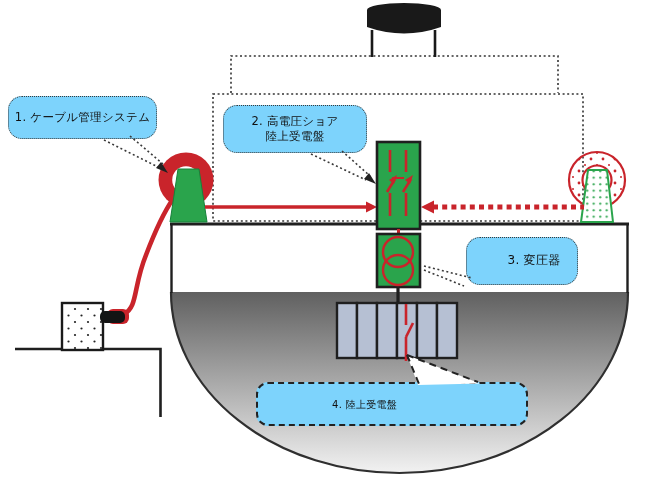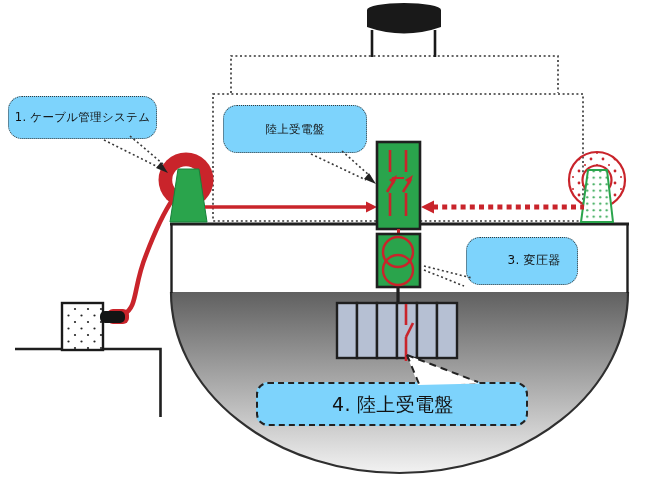--- a/index.html
+++ b/index.html
@@ -15,21 +15,21 @@
     border-radius:14px;box-sizing:border-box;display:flex;flex-direction:column;
     align-items:center;justify-content:center;text-align:center;
     font-size:11.5px;line-height:1.3;letter-spacing:.3px;color:#111;
   }
   #b1{left:8px;top:96px;width:149px;height:43px;}
   #b2{left:223px;top:105px;width:144px;height:48px;}
   #b3{left:466px;top:237px;width:112px;height:48px;font-size:12px;padding-left:24px;}
   #b4{
     left:256px;top:382px;width:272px;height:44px;
     border:2.2px dashed #222;border-radius:12px;
-    align-items:flex-start;padding-left:74px;font-size:19px;
+    align-items:flex-start;padding-left:74px;font-size:10px;
   }
 </style>
 </head>
 <body>
 
 <div class="stage">
 
   <svg id="diagram" class="layer" width="645" height="481" viewBox="0 0 645 481">
     <defs>
       <linearGradient id="hullGrad" x1="0" y1="0" x2="0" y2="1">
@@ -120,20 +120,21 @@
       <line x1="406" y1="304" x2="406" y2="325"></line>
       <line x1="406" y1="337" x2="413" y2="323"></line>
       <line x1="406" y1="337" x2="406" y2="361"></line>
     </g>
   </svg>
 
   <div class="bubble" id="b1">
     <span>1. ケーブル管理システム</span>
   </div>
   <div class="bubble" id="b2">
+    <span>2. 高電圧ショア</span>
     <span>陸上受電盤</span>
   </div>
   <div class="bubble" id="b3">
     <span>3. 変圧器</span>
   </div>
   <div class="bubble" id="b4">
     <span>4. 陸上受電盤</span>
   </div>
 
   <svg id="overlay" class="layer" width="645" height="481" viewBox="0 0 645 481">

